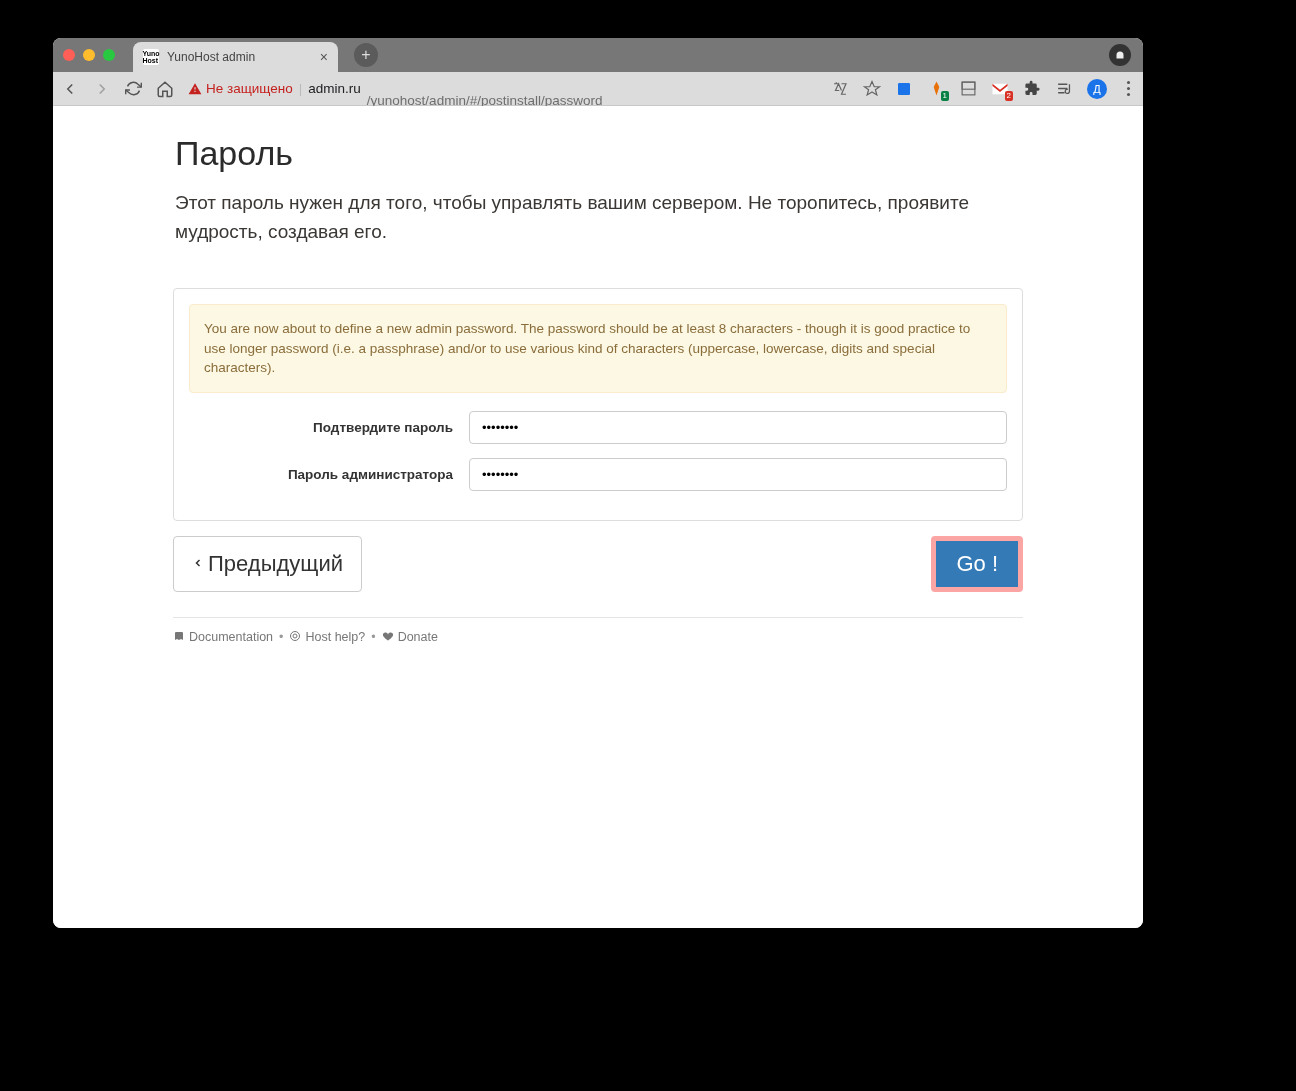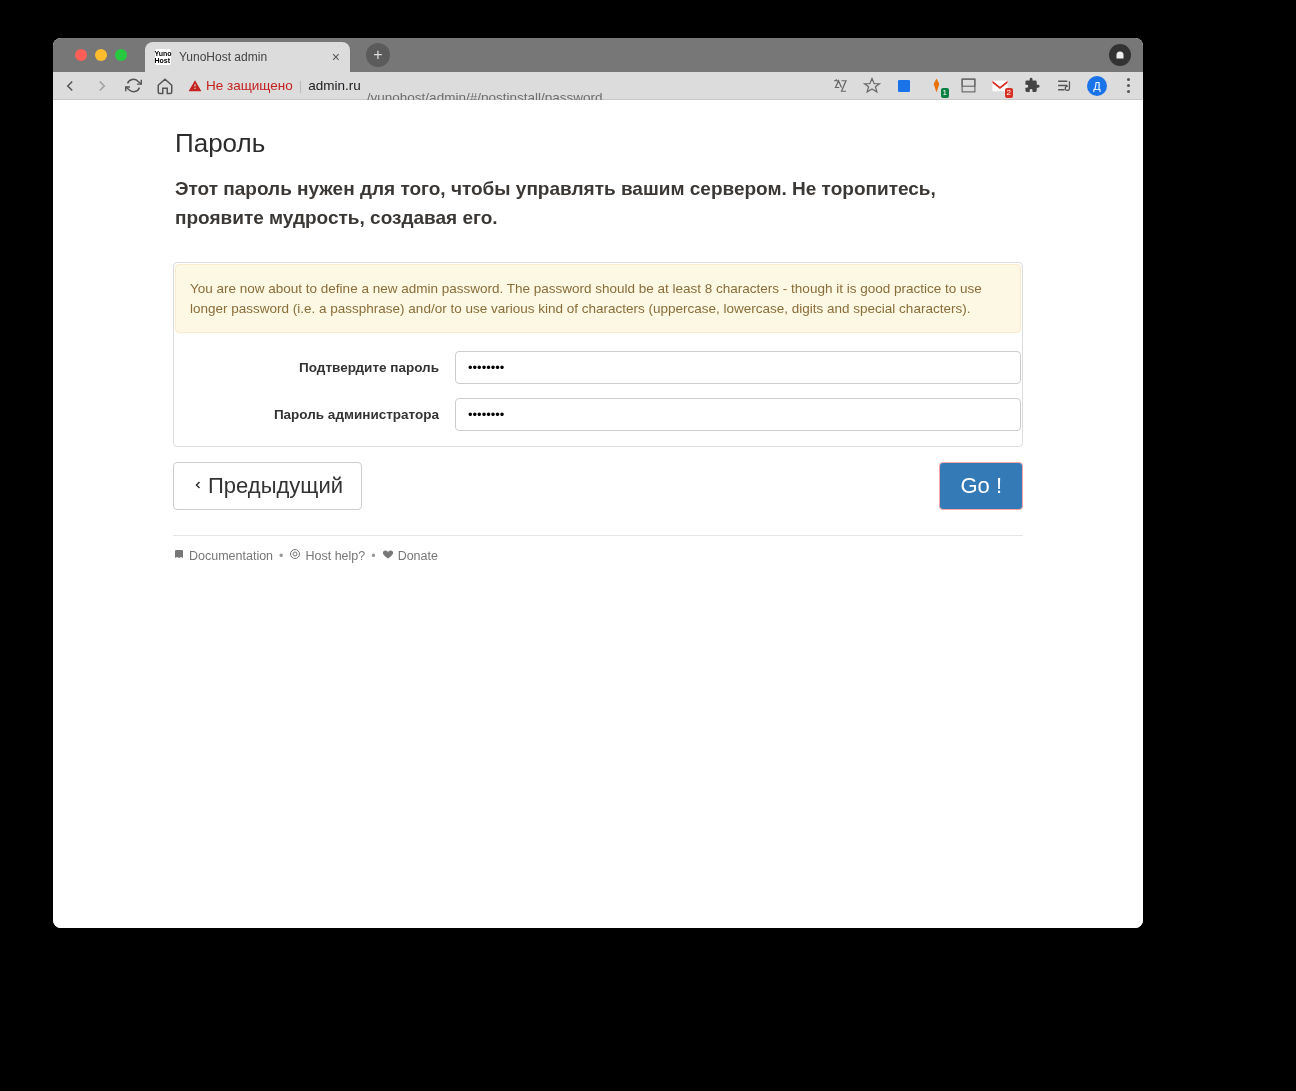--- a/index.html
+++ b/index.html
@@ -20,21 +20,21 @@
     box-shadow: 0 10px 40px rgba(0,0,0,0.5);
     display: flex;
     flex-direction: column;
   }
   
   .tabstrip {
     height: 34px;
     background: #777;
     display: flex;
     align-items: center;
-    padding-left: 22px;
+    padding-left: 10px;
     gap: 8px;
   }
   .mac-btn { width: 12px; height: 12px; border-radius: 50%; }
   .mac-close{background:#ff5f57;} .mac-min{background:#ffbd2e;} .mac-max{background:#28c940;}
   .tab {
     margin-left: 10px;
     height: 30px;
     background: #dcdcdc;
     border-radius: 8px 8px 0 0;
     display: flex;
@@ -58,21 +58,21 @@
     font-size:16px;margin-left:8px;align-self:center;
   }
   .tabstrip .spacer{flex:1;}
   .profile-dot{
     width:22px;height:22px;border-radius:50%;background:#333;
     display:flex;align-items:center;justify-content:center;margin-right:12px;
   }
   .profile-dot svg{fill:#eee;}
   
   .addrbar{
-    height:28px;background:#dcdcdc;border-bottom:1px solid #c8c8c8;
+    height:34px;background:#dcdcdc;border-bottom:1px solid #c8c8c8;
     display:flex;align-items:center;padding:0 8px;gap:14px;font-size:14px;color:#555;
   }
   .nav-ico{color:#666;}
   .nav-ico svg{display:block;}
   .disabled{opacity:.45;}
   .url{
     flex:1;display:flex;align-items:center;gap:6px;font-size:13.5px;
   }
   .insecure{color:#c5221f;display:flex;align-items:center;gap:4px;font-size:13.5px;}
   .url-sep{color:#bbb;}
@@ -81,32 +81,32 @@
   .ext-strip{display:flex;align-items:center;gap:14px;margin-left:8px;}
   .ext-ico{width:18px;height:18px;display:flex;align-items:center;justify-content:center;position:relative;}
   .ext-badge{position:absolute;right:-4px;bottom:-3px;font-size:8px;background:#0b8043;color:#fff;border-radius:2px;padding:0 2px;line-height:10px;}
   .ext-badge.red{background:#d93025;}
   .avatar{width:20px;height:20px;border-radius:50%;background:#1a73e8;color:#fff;font-size:11px;display:flex;align-items:center;justify-content:center;}
   .kebab{display:flex;flex-direction:column;gap:3px;align-items:center;justify-content:center;width:14px;}
   .kebab span{width:3px;height:3px;background:#555;border-radius:50%;}
   
   .page{flex:1;overflow:auto;background:#fff;}
   .content{max-width:850px;margin:0 auto;padding:28px 0 0 0;color:#302e2b;}
-  h2.title{font-size:26px;font-weight:400;color:#2b2b2b;margin-bottom:16px;margin-left:2px;}
-  p.desc{font-size:19px;line-height:1.5;color:#3a3734;font-weight:700;margin-bottom:30px;margin-left:2px;}
-  .panel{border:1px solid #ddd;border-radius:4px;padding:1px;margin-bottom:15px;}
+  h2.title{font-size:34px;font-weight:400;color:#2b2b2b;margin-bottom:16px;margin-left:2px;}
+  p.desc{font-size:19px;line-height:1.5;color:#3a3734;font-weight:400;margin-bottom:42px;margin-left:2px;}
+  .panel{border:1px solid #ddd;border-radius:4px;padding:15px;margin-bottom:15px;}
   .alert{background:#fcf8e3;border:1px solid #faebcc;color:#8a6d3b;font-size:13.5px;line-height:1.45;border-radius:4px;padding:14px;margin-bottom:18px;}
   .form-row{display:flex;align-items:center;margin-bottom:14px;}
   .form-label{width:280px;text-align:right;padding-right:16px;font-weight:700;font-size:13.5px;color:#333;}
   .form-input{flex:1;}
   .form-input input{width:100%;height:33px;border:1px solid #ccc;border-radius:4px;padding:6px 12px;font-size:13px;background:#fff;}
   .btn-row{display:flex;justify-content:space-between;margin-top:0;margin-bottom:25px;}
   .btn{font-size:22px;padding:10px 18px;border-radius:4px;cursor:pointer;display:flex;align-items:center;gap:4px;}
   .btn-prev{background:#fff;border:1px solid #ccc;color:#333;}
-  .btn-go{background:#337ab7;border:1px solid #fca5a5;color:#fff;padding:10px 20px;}
+  .btn-go{background:#337ab7;border:5px solid #fca5a5;color:#fff;padding:10px 20px;}
   hr.ft{border:none;border-top:1px solid #e5e5e5;margin:0 0 12px 0;}
   .footer{font-size:12.5px;color:#777;display:flex;gap:6px;align-items:center;flex-wrap:wrap;text-align:center;}
   .footer a{color:#777;text-decoration:none;display:flex;align-items:center;gap:4px;}
   .dot{color:#999;}
 </style>
 </head>
 <body>
 
 <div class="window">
 

